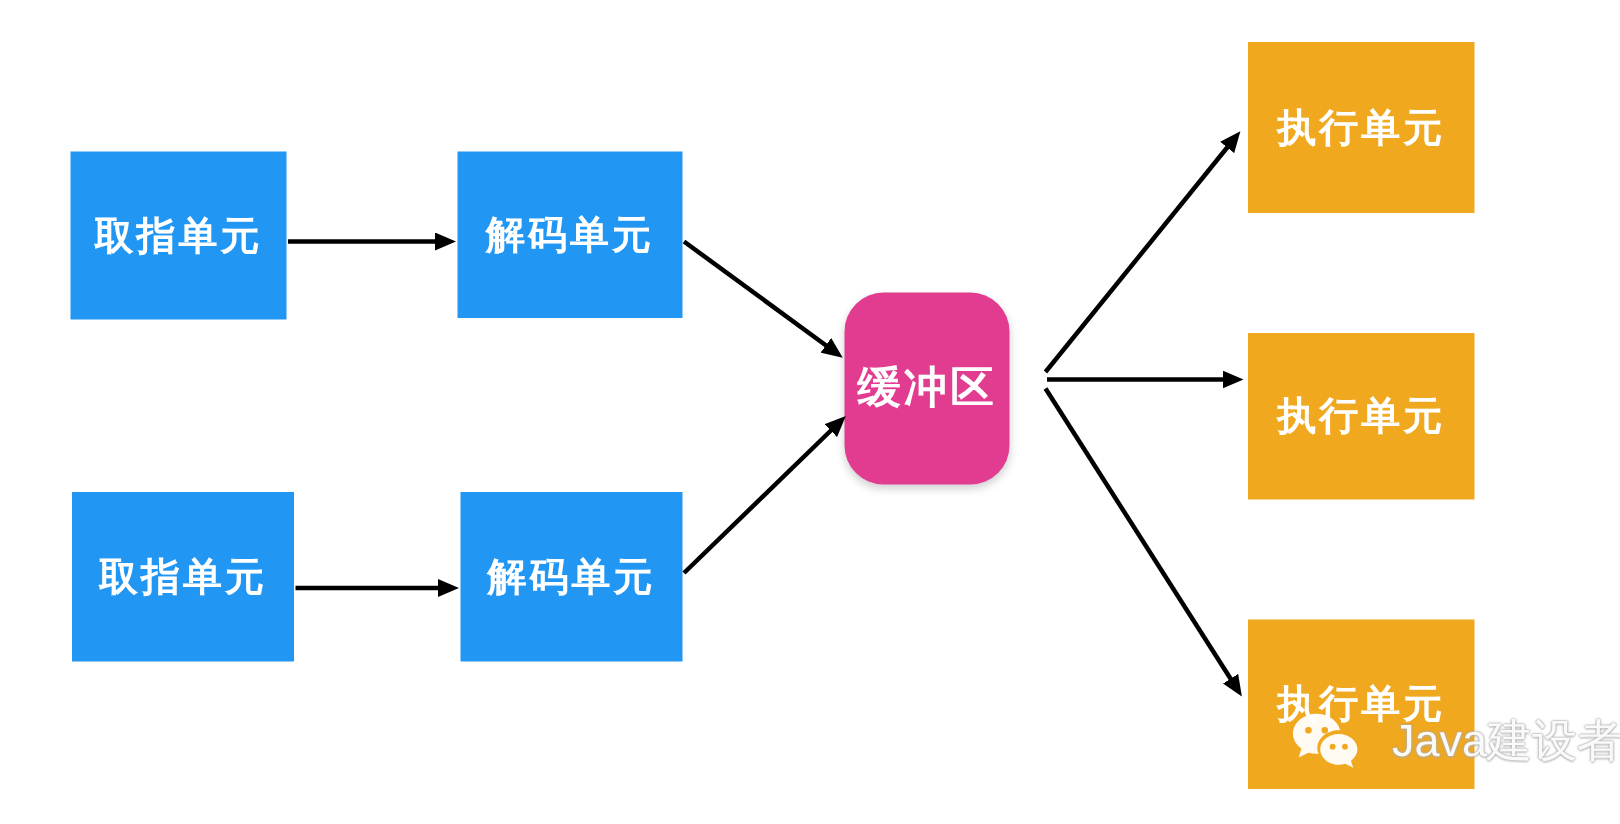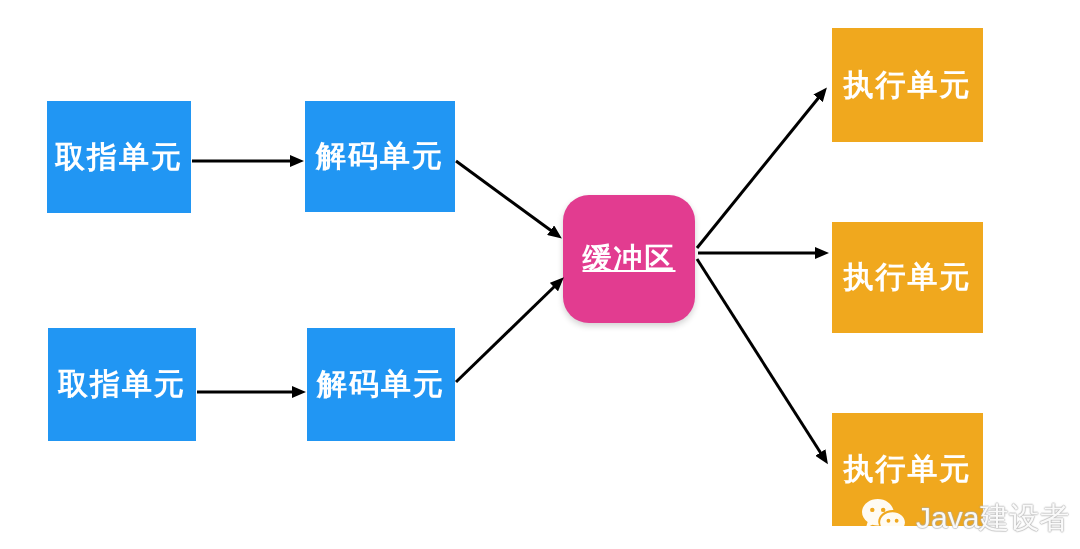--- a/index.html
+++ b/index.html
@@ -23,53 +23,51 @@
     height: 549px;
     pointer-events: none;
     z-index: 2;
   }
   .node {
     position: absolute;
     display: flex;
     align-items: center;
     justify-content: center;
     color: #ffffff;
-    font-size: 30px;
+    font-size: 26px;
     font-weight: bold;
     letter-spacing: 2px;
     z-index: 1;
     white-space: nowrap;
   }
   .node-fetch-decode { background: #2196F3; font-family: Liberation Serif, serif; }
   .node-execute     { background: #F0A81E; }
   .node-buffer {
     background: #E23C90;
     border-radius: 26px;
     box-shadow: 0 3px 6px rgba(0,0,0,0.18);
     font-size: 29px;
   }
   
   .n0 { left: 47px;  top: 101px; width: 144px; height: 112px; }
   .n1 { left: 305px; top: 101px; width: 150px; height: 111px; }
   .n2 { left: 48px;  top: 328px; width: 148px; height: 113px; }
   .n3 { left: 307px; top: 328px; width: 148px; height: 113px; }
-  .n4 { left: 563px; top: 195px; width: 132px; height: 128px; text-decoration: underline; }
+  .n4 { left: 563px; top: 195px; width: 110px; height: 128px; }
   .n5 { left: 832px; top: 28px;  width: 151px; height: 114px; }
   .n6 { left: 832px; top: 222px; width: 151px; height: 111px; }
   .n7 { left: 832px; top: 413px; width: 151px; height: 113px; }
 
   .watermark {
     position: absolute;
     left: 860px;
     top: 474px;
     display: flex;
-    align-items: center;
-    gap: 10px;
+    gap: 22px;
     z-index: 3;
-    margin-top: 23px;
   }
   .watermark .wm-text {
     font-size: 30px;
     font-weight: normal;
     color: rgba(255,255,255,0.92);
     text-shadow:
        1px  0 1px rgba(175,175,175,0.55),
       -1px  0 1px rgba(175,175,175,0.55),
        0  1px 1px rgba(175,175,175,0.55),
        0 -1px 1px rgba(175,175,175,0.55);

